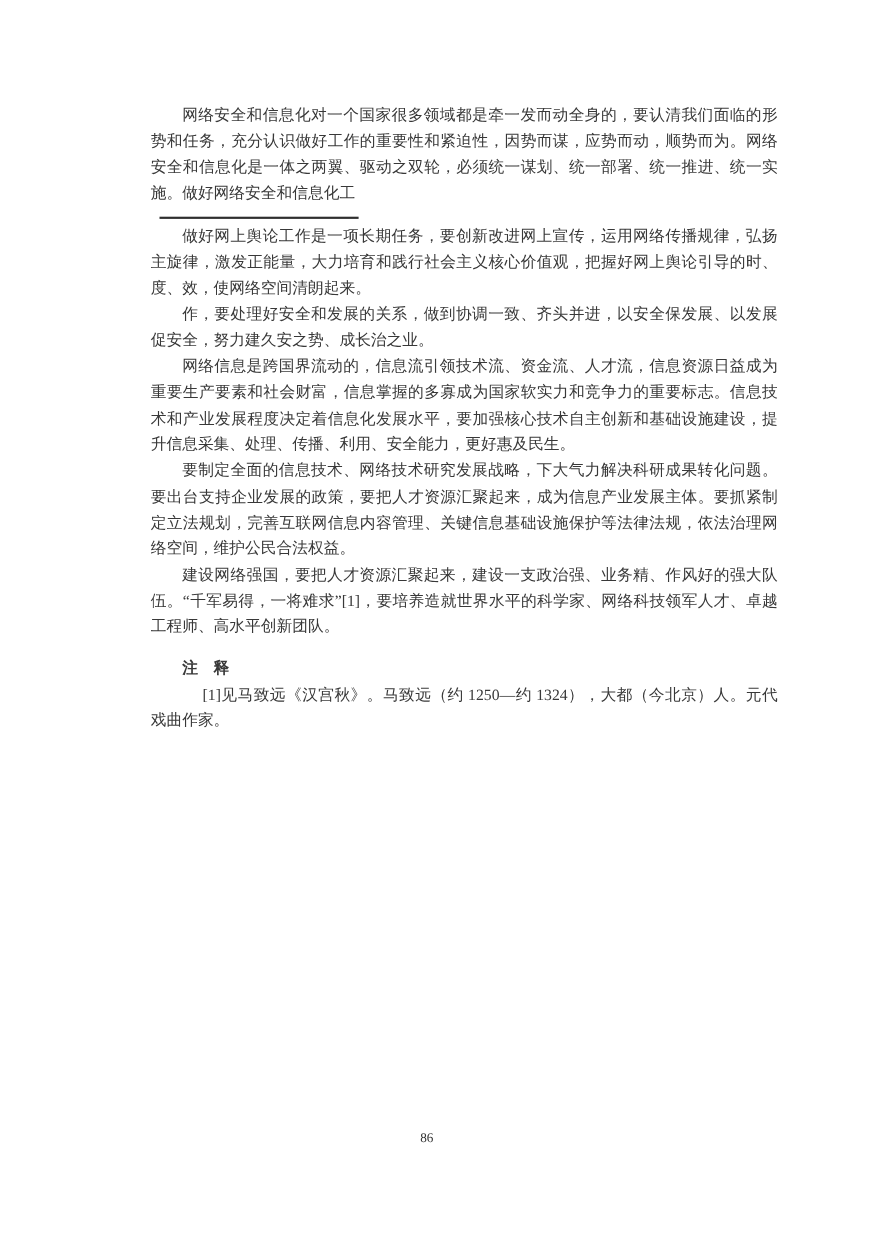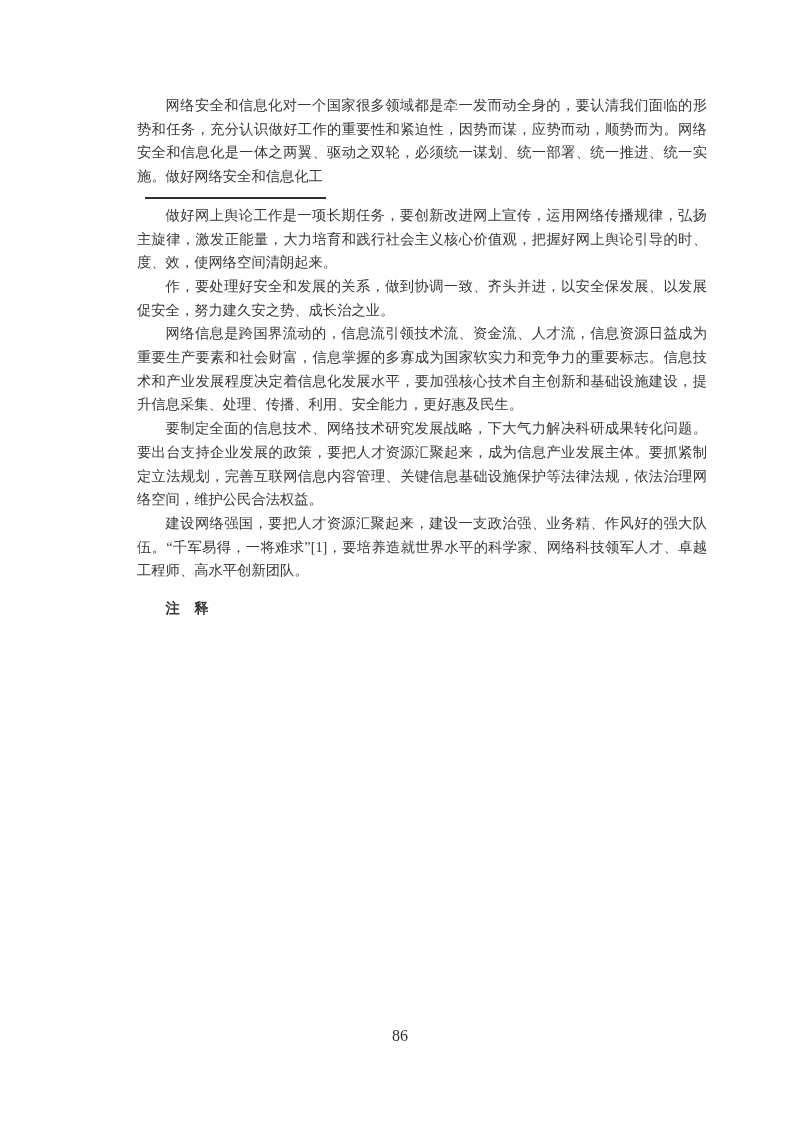--- a/index.html
+++ b/index.html
@@ -42,33 +42,33 @@
   }
   .note-entry {
     text-indent: 3.3em !important;
   }
   .page-number {
     position: absolute;
     top: 1027px;
     left: 0;
     width: 776px;
     text-align: center;
-    font-size: 16px;
+    font-size: 12px;
     color: #333333;
-    padding-left: 12px;
   }
 </style>
 </head>
 <body>
 
 <div class="page">
   <div class="text-block">
     <p>网络安全和信息化对一个国家很多领域都是牵一发而动全身的，要认清我们面临的形势和任务，充分认识做好工作的重要性和紧迫性，因势而谋，应势而动，顺势而为。网络安全和信息化是一体之两翼、驱动之双轮，必须统一谋划、统一部署、统一推进、统一实施。做好网络安全和信息化工</p>
     <div class="footnote-rule"></div>
     <p>做好网上舆论工作是一项长期任务，要创新改进网上宣传，运用网络传播规律，弘扬主旋律，激发正能量，大力培育和践行社会主义核心价值观，把握好网上舆论引导的时、度、效，使网络空间清朗起来。</p>
     <p>作，要处理好安全和发展的关系，做到协调一致、齐头并进，以安全保发展、以发展促安全，努力建久安之势、成长治之业。</p>
     <p>网络信息是跨国界流动的，信息流引领技术流、资金流、人才流，信息资源日益成为重要生产要素和社会财富，信息掌握的多寡成为国家软实力和竞争力的重要标志。信息技术和产业发展程度决定着信息化发展水平，要加强核心技术自主创新和基础设施建设，提升信息采集、处理、传播、利用、安全能力，更好惠及民生。</p>
     <p>要制定全面的信息技术、网络技术研究发展战略，下大气力解决科研成果转化问题。要出台支持企业发展的政策，要把人才资源汇聚起来，成为信息产业发展主体。要抓紧制定立法规划，完善互联网信息内容管理、关键信息基础设施保护等法律法规，依法治理网络空间，维护公民合法权益。</p>
     <p>建设网络强国，要把人才资源汇聚起来，建设一支政治强、业务精、作风好的强大队伍。“千军易得，一将难求”[1]，要培养造就世界水平的科学家、网络科技领军人才、卓越工程师、高水平创新团队。</p>
     <p class="notes-heading">注　释</p>
+    <p class="note-entry">[1]见马致远《汉宫秋》。马致远（约 1250—约 1324），大都（今北京）人。元代戏曲作家。</p>
   </div>
   <div class="page-number">86</div>
 </div>
 
 </body></html>

